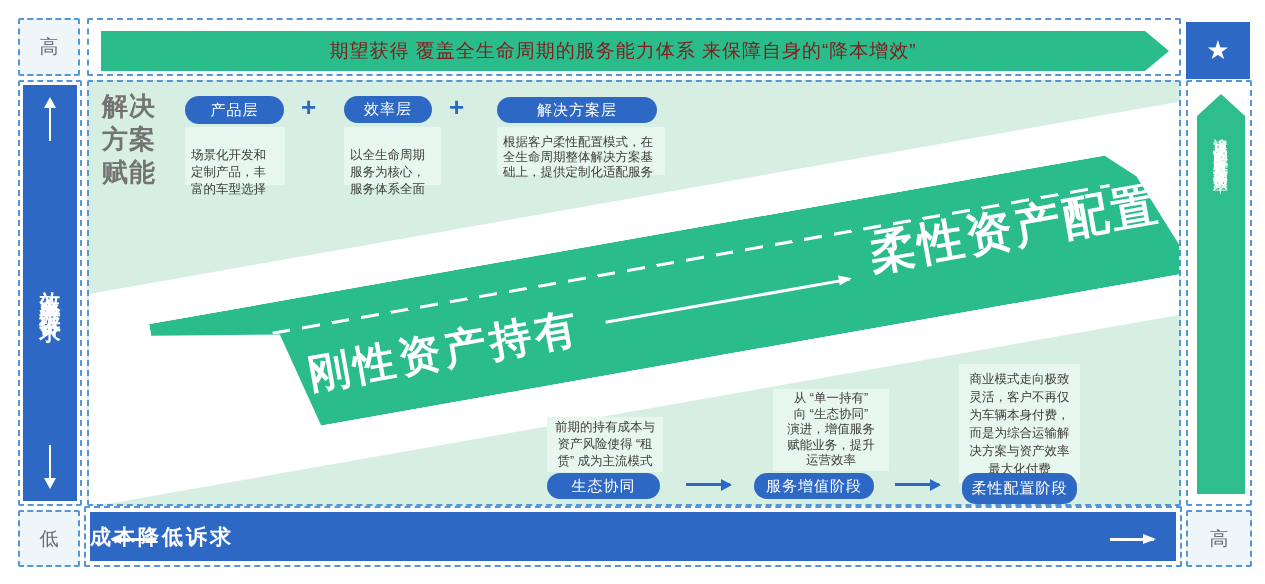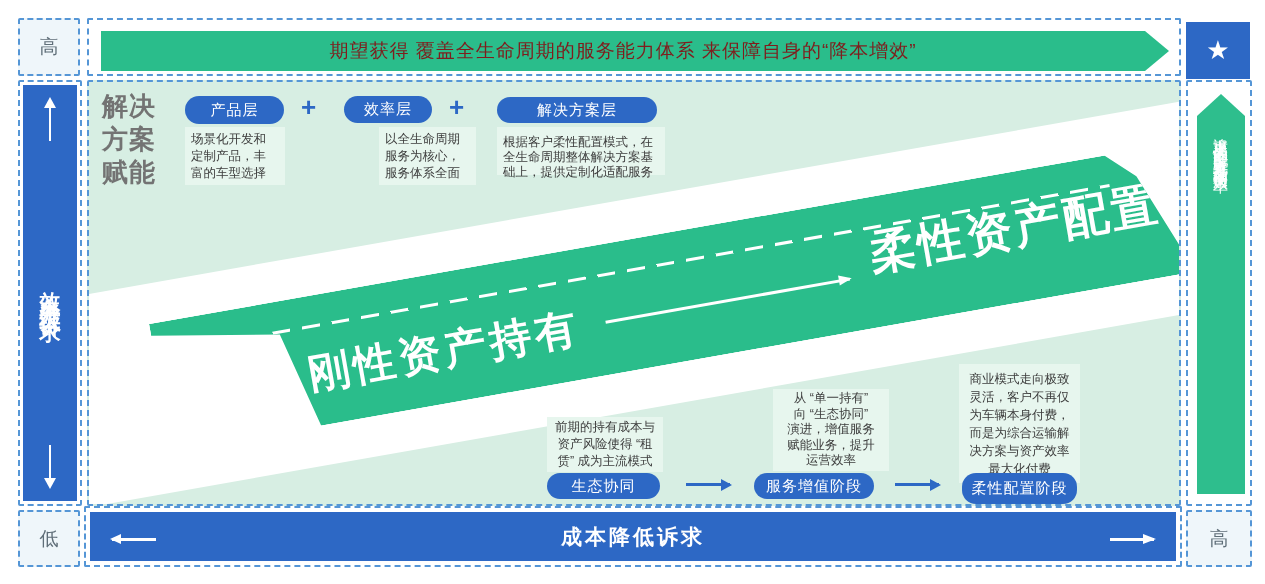--- a/index.html
+++ b/index.html
@@ -24,30 +24,30 @@
     display:flex;flex-direction:column;align-items:center;justify-content:space-between;
     padding:14px 0;box-sizing:border-box;}
   .vtext{writing-mode:vertical-rl;text-orientation:upright;color:#fff;}
   .efficiency-text{font-size:21px;font-weight:bold;letter-spacing:6px;}
   .greenbar{position:absolute;left:9px;top:12px;width:48px;height:400px;background:#2EBE8D;
     clip-path:polygon(50% 0,100% 5.5%,100% 100%,0 100%,0 5.5%);
     display:flex;align-items:flex-start;justify-content:center;padding-top:32px;box-sizing:border-box;}
   .greenbar .vtext{font-size:15px;letter-spacing:2px;line-height:1;}
   
   .bottombar{position:absolute;left:4px;top:4px;right:4px;bottom:4px;background:#2D68C5;
-    display:flex;align-items:center;justify-content:center;color:#fff;font-size:21px;
+    display:flex;align-items:center;color:#fff;font-size:21px;
     font-weight:bold;letter-spacing:3px;}
   
   .panel{background:#D7EEE3;overflow:hidden;}
   .sol-title{position:absolute;left:13px;top:8px;color:#737373;font-size:26px;font-weight:bold;
     line-height:33px;white-space:pre-line;letter-spacing:1px;}
   .pill{position:absolute;background:#2D68C5;border-radius:14px;color:#fff;
     display:flex;align-items:center;justify-content:center;font-size:15px;letter-spacing:1px;}
   .descbox{position:absolute;background:#E7F6EE;color:#3D3D3D;font-size:12.5px;line-height:17px;
-    white-space:pre-line;padding:4px 6px;box-sizing:border-box;}
+    white-space:pre-line;padding:20px 6px;box-sizing:border-box;}
   .plus{position:absolute;color:#2D68C5;font-size:26px;font-weight:bold;}
   .innov-title{position:absolute;color:#2D68C5;font-size:28px;font-weight:bold;line-height:35px;
     white-space:pre-line;letter-spacing:1px;}
   
   .ribbon{position:absolute;left:60px;top:242px;width:1040px;height:130px;
     transform:rotate(-10deg);transform-origin:0 0;}
   .stripe{position:absolute;left:-260px;top:-40px;width:1700px;height:210px;background:#ffffff;}
   .band{position:absolute;left:0;top:0;width:1040px;height:130px;background:#2ABD8B;
     clip-path:polygon(0px 0px,970px 0px,998px 26px,1040px 130px,152px 130px,127px 33px,0px 12px);}
   .dashline{position:absolute;left:120px;top:29px;width:850px;height:3px;
@@ -116,21 +116,21 @@
     </div>
     <div class="descbox" style="left:96px;top:45px;width:100px;height:58px;">场景化开发和
 定制产品，丰
 富的车型选择</div>
 
     <div class="plus" style="left:212px;top:10px;">+</div>
 
     <div class="pill" style="left:255px;top:14px;width:88px;height:27px;">
       <span>效率层</span>
     </div>
-    <div class="descbox" style="left:255px;top:45px;width:97px;height:58px;margin-left:35px;">以全生命周期
+    <div class="descbox" style="left:255px;top:45px;width:97px;height:58px;">以全生命周期
 服务为核心，
 服务体系全面</div>
 
     <div class="plus" style="left:360px;top:10px;">+</div>
 
     <div class="pill" style="left:408px;top:15px;width:160px;height:26px;">
       <span>解决方案层</span>
     </div>
     <div class="descbox" style="left:408px;top:45px;width:168px;height:48px;line-height:15px;padding:8px 6px;">根据客户柔性配置模式，在
 全生命周期整体解决方案基

